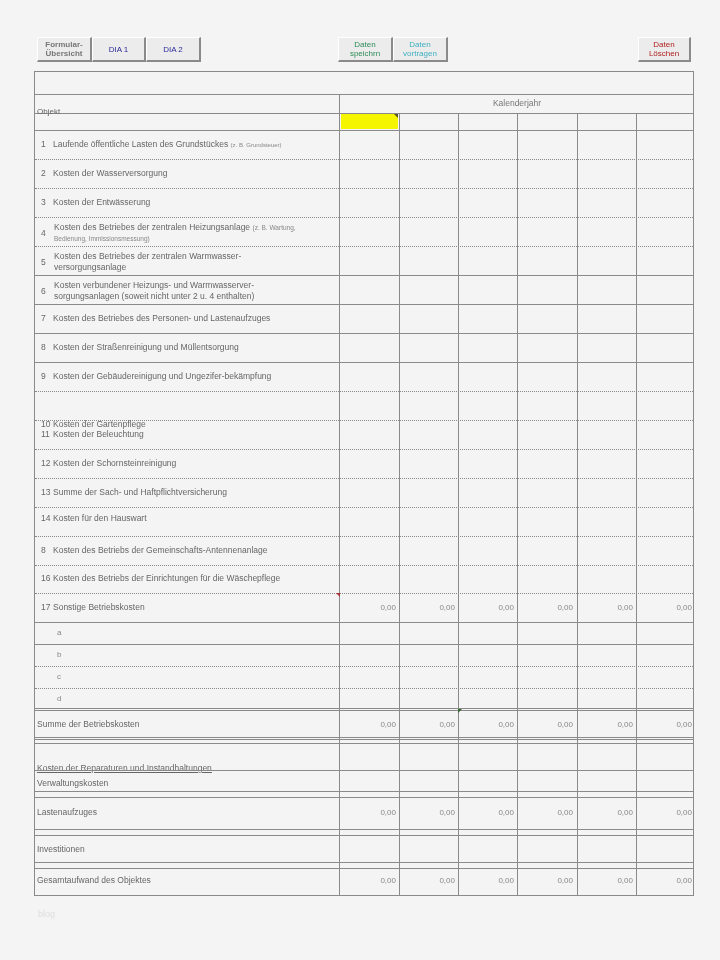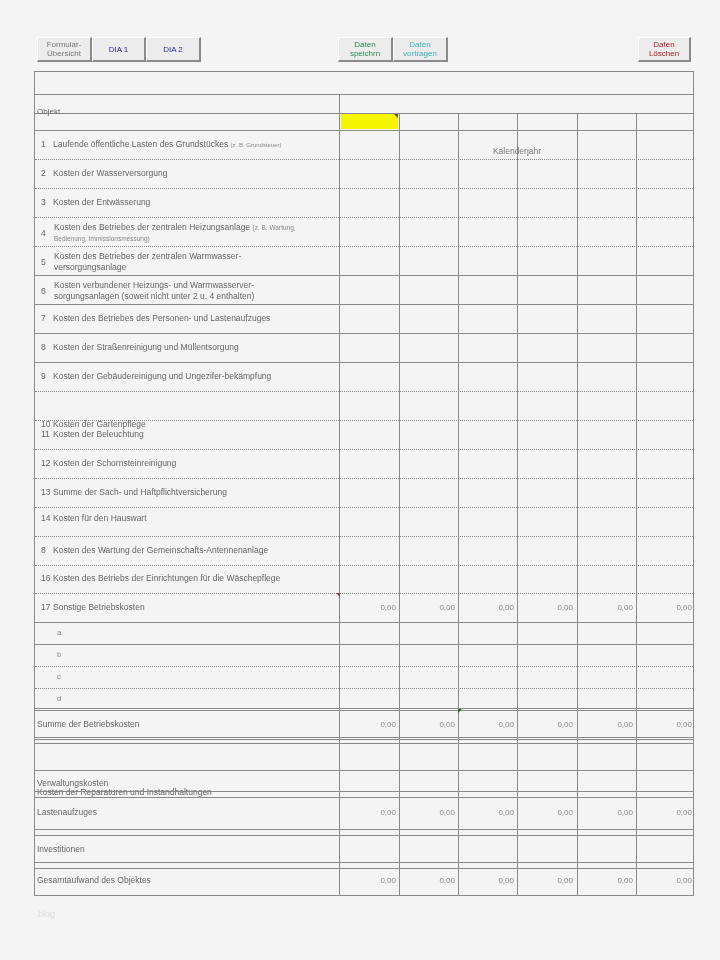--- a/index.html
+++ b/index.html
@@ -13,27 +13,27 @@
   .vline { position:absolute; width:0; border-left:1px solid #8a8a8a; }
   .lbl { position:absolute; left:6px; font-size:8.5px; color:#666; white-space:nowrap; }
   .lbl .num { display:inline-block; width:12px; }
   .lbl small { font-size:6px; color:#888; }
   .ml { position:absolute; left:6px; font-size:8.5px; color:#666; line-height:11px; }
   .ml .num { position:absolute; left:0; top:6px; }
   .ml .txt { position:absolute; left:13px; top:0; white-space:nowrap; }
   .val { position:absolute; font-size:8px; color:#888; text-align:right; width:55px; }
   .yellow { position:absolute; left:306px; top:42px; width:57px; height:15px; background:#f5f500; }
   .corner { position:absolute; width:0; height:0; border-left:4px solid transparent; border-top:4px solid #552; }
-  .kal { position:absolute; left:306px; top:22px; width:352px; text-align:center; font-size:8.5px; color:#777; line-height:18px;margin-top:48px; }
+  .kal { position:absolute; left:306px; top:22px; width:352px; text-align:center; font-size:8.5px; color:#777; line-height:18px; }
   .footer { position:absolute; left:38px; top:909px; font-size:9px; color:#ddd; }
 </style>
 </head>
 <body>
 
-<div class="btn" style="left:37px;width:55px;color:#777;">Formular-
+<div class="btn" style="left:37px;width:55px;color:#777;font-weight:bold;">Formular-
 Übersicht</div>
 <div class="btn" style="left:92px;width:54px;color:#2a2a9a;">DIA 1</div>
 <div class="btn" style="left:146px;width:55px;color:#2a2a9a;">DIA 2</div>
 <div class="btn" style="left:338px;width:55px;color:#2e8b57;">Daten
 speichrn</div>
 <div class="btn" style="left:393px;width:55px;color:#40b0c0;">Daten
 vortragen</div>
 <div class="btn" style="left:638px;width:53px;color:#b02020;">Daten
 Löschen</div>
 
@@ -76,21 +76,21 @@
     <div class="lbl" style="top:347px;"><span class="num">10</span><span>Kosten der Gartenpflege</span></div>
     <div class="hline dot" style="top:377px;"></div>
     <div class="lbl" style="top:356.5px;"><span class="num">11</span><span>Kosten der Beleuchtung</span></div>
     <div class="hline dot" style="top:406px;"></div>
     <div class="lbl" style="top:385.5px;"><span class="num">12</span><span>Kosten der Schornsteinreinigung</span></div>
     <div class="hline dot" style="top:435px;"></div>
     <div class="lbl" style="top:414.5px;"><span class="num">13</span><span>Summe der Sach- und Haftpflichtversicherung</span></div>
     <div class="hline dot" style="top:464px;"></div>
     <div class="lbl" style="top:441px;"><span class="num">14</span><span>Kosten für den Hauswart</span></div>
     <div class="hline dot" style="top:493px;"></div>
-    <div class="lbl" style="top:472.5px;"><span class="num">8</span><span>Kosten des Wartung der Gemeinschafts-Antennenanlage</span></div>
+    <div class="lbl" style="top:472.5px;"><span class="num">8</span><span>Kosten des Betriebs der Gemeinschafts-Antennenanlage</span></div>
     <div class="hline dot" style="top:521px;"></div>
     <div class="lbl" style="top:501px;"><span class="num">16</span><span>Kosten des Betriebs der Einrichtungen für die Wäschepflege</span></div>
     <div class="hline" style="top:550px;"></div>
     <div class="lbl" style="top:529.5px;"><span class="num">17</span><span>Sonstige Betriebskosten</span></div>
     <div class="val" style="left:306px;top:530.5px;">0,00</div>
     <div class="val" style="left:365px;top:530.5px;">0,00</div>
     <div class="val" style="left:424px;top:530.5px;">0,00</div>
     <div class="val" style="left:483px;top:530.5px;">0,00</div>
     <div class="val" style="left:543px;top:530.5px;">0,00</div>
     <div class="val" style="left:602px;top:530.5px;">0,00</div>
@@ -102,21 +102,21 @@
     <div class="hline dot" style="top:616px;"></div>
     <div class="lbl" style="left:22px;top:622px;font-size:8px;color:#888;">d</div>
     <div class="hline thick" style="top:636px;"></div>
     <div class="lbl" style="left:2px;top:646.5px;">Summe der Betriebskosten</div>
     <div class="val" style="left:306px;top:647.5px;">0,00</div>
     <div class="val" style="left:365px;top:647.5px;">0,00</div>
     <div class="val" style="left:424px;top:647.5px;">0,00</div>
     <div class="val" style="left:483px;top:647.5px;">0,00</div>
     <div class="val" style="left:543px;top:647.5px;">0,00</div>
     <div class="val" style="left:602px;top:647.5px;">0,00</div>
-    <div class="lbl" style="left:2px;top:715px;">Kosten der Reparaturen und Instandhaltungen</div>
+    <div class="lbl" style="left:2px;top:691px;text-decoration:underline;">Kosten der Reparaturen und Instandhaltungen</div>
     <div class="lbl" style="left:2px;top:705.5px;">Verwaltungskosten</div>
     <div class="lbl" style="left:2px;top:734.5px;">Lastenaufzuges</div>
     <div class="val" style="left:306px;top:735.5px;">0,00</div>
     <div class="val" style="left:365px;top:735.5px;">0,00</div>
     <div class="val" style="left:424px;top:735.5px;">0,00</div>
     <div class="val" style="left:483px;top:735.5px;">0,00</div>
     <div class="val" style="left:543px;top:735.5px;">0,00</div>
     <div class="val" style="left:602px;top:735.5px;">0,00</div>
     <div class="lbl" style="left:2px;top:772px;">Investitionen</div>
     <div class="lbl" style="left:2px;top:803px;">Gesamtaufwand des Objektes</div>

